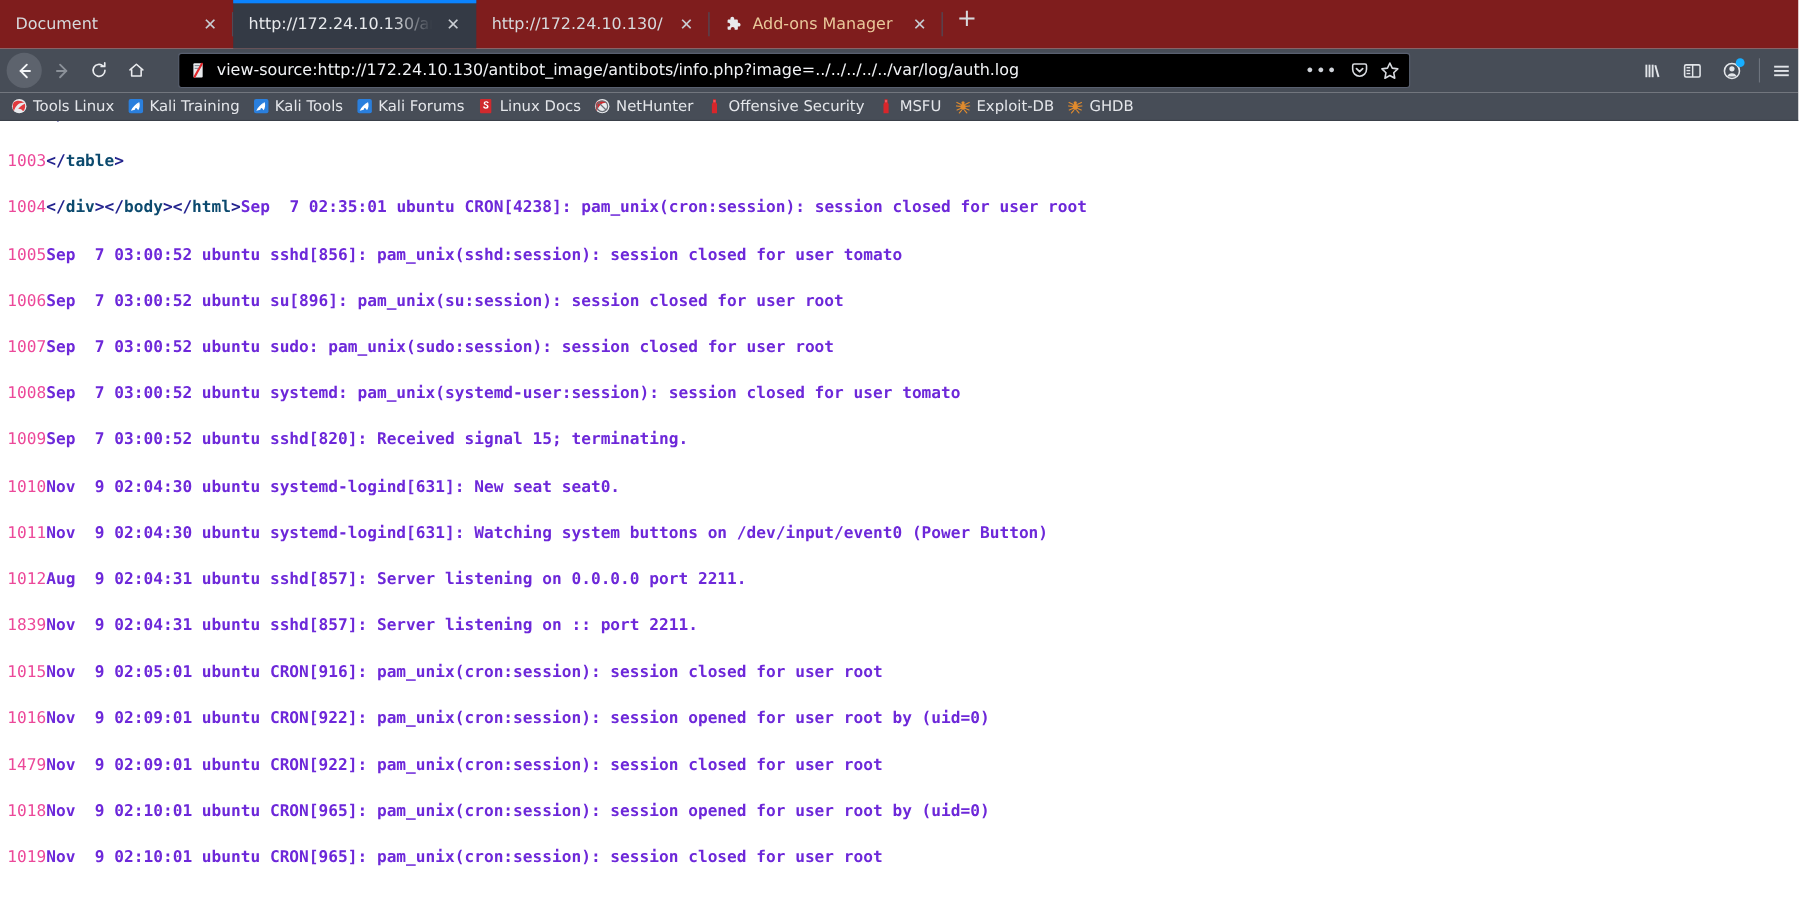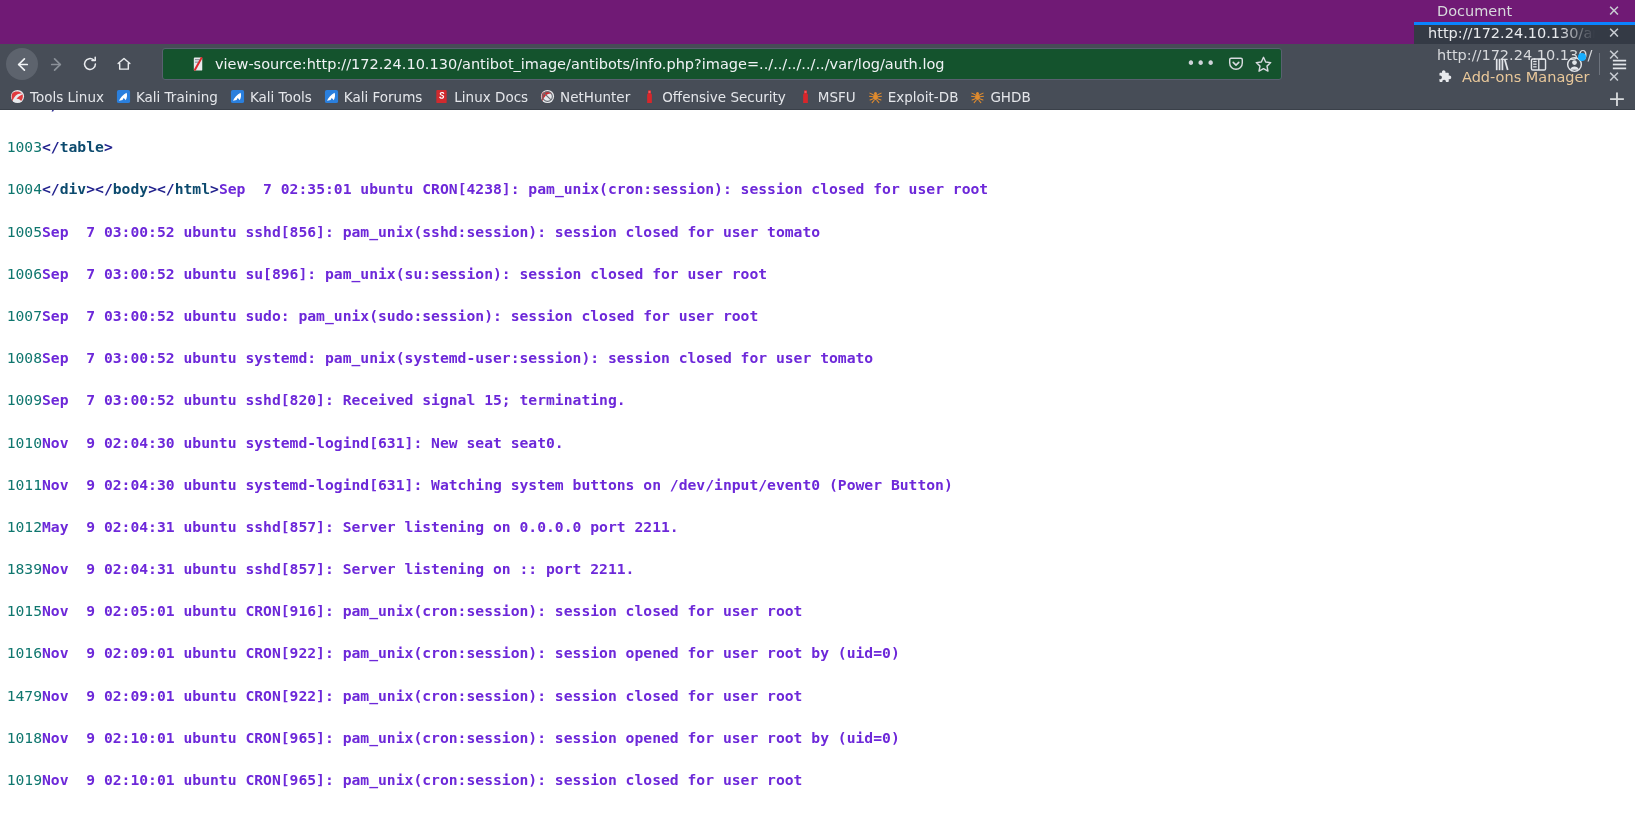--- a/index.html
+++ b/index.html
@@ -6,25 +6,23 @@
   html, body {
     width: 1635px; height: 822px;
     overflow: hidden;
     background: #ffffff;
     font-family: "DejaVu Sans", sans-serif;
   }
 
   
   .tabbar {
     height: 44px;
-    background: #701a75;
-    display: flex;
-    align-items: flex-end;
+    background: #7f1d1d;
+    display: flex;
     position: relative;
-    flex-direction: column;
   }
   .tab {
     height: 44px;
     display: flex;
     align-items: center;
     gap: 8px;
     padding: 0 10px 0 14px;
     min-width: 0;
     position: relative;
     color: #d7d9dc;
@@ -106,26 +104,26 @@
     flex: 1 1 auto;
     display: flex;
     align-items: center;
     height: 32px;
     margin: 0 6px 0 20px;
     min-width: 0;
   }
   .urlbar {
     flex: 0 1 1120px;
     height: 32px;
-    background: #14532d;
+    background: #000000;
     border: 1px solid #596070;
     border-radius: 3px;
     display: flex;
     align-items: center;
-    padding: 0 8px 0 28px;
+    padding: 0 8px 0 10px;
     gap: 9px;
     min-width: 0;
   }
   .url-text {
     flex: 1 1 auto;
     color: #f0f2f5;
     font-size: 14.5px;
     white-space: nowrap;
     overflow: hidden;
     font-family: "DejaVu Sans", sans-serif;
@@ -189,21 +187,21 @@
     font-weight: bold;
     white-space: pre;
     padding-top: 0;
     margin-top: -16px;
   }
   .srcline { height: 21.1px; display: block; white-space: pre; }
   .lnum {
     display: inline-block;
     width: 42px;
     text-align: right;
-    color: #0f766e;
+    color: #ec4899;
     font-weight: normal;
   }
   .tagbr { color: #23238e; }
   .tagnm { color: #0c4a6e; }
   .logtxt { color: #6d28d9; }
 </style>
 </head>
 <body>
 
 <div class="tabbar">
@@ -432,21 +430,21 @@
   <div class="srcpane" id="srcpane"><span class="srcline"><span class="lnum">1002</span><span class="tagbr">&lt;/</span><span class="tagnm">table</span><span class="tagbr">&gt;</span></span>
 <span class="srcline"><span class="lnum">1003</span><span class="tagbr">&lt;/</span><span class="tagnm">table</span><span class="tagbr">&gt;</span></span>
 <span class="srcline"><span class="lnum">1004</span><span class="tagbr">&lt;/</span><span class="tagnm">div</span><span class="tagbr">&gt;</span><span class="tagbr">&lt;/</span><span class="tagnm">body</span><span class="tagbr">&gt;</span><span class="tagbr">&lt;/</span><span class="tagnm">html</span><span class="tagbr">&gt;</span><span class="logtxt">Sep  7 02:35:01 ubuntu CRON[4238]: pam_unix(cron:session): session closed for user root</span></span>
 <span class="srcline"><span class="lnum">1005</span><span class="logtxt">Sep  7 03:00:52 ubuntu sshd[856]: pam_unix(sshd:session): session closed for user tomato</span></span>
 <span class="srcline"><span class="lnum">1006</span><span class="logtxt">Sep  7 03:00:52 ubuntu su[896]: pam_unix(su:session): session closed for user root</span></span>
 <span class="srcline"><span class="lnum">1007</span><span class="logtxt">Sep  7 03:00:52 ubuntu sudo: pam_unix(sudo:session): session closed for user root</span></span>
 <span class="srcline"><span class="lnum">1008</span><span class="logtxt">Sep  7 03:00:52 ubuntu systemd: pam_unix(systemd-user:session): session closed for user tomato</span></span>
 <span class="srcline"><span class="lnum">1009</span><span class="logtxt">Sep  7 03:00:52 ubuntu sshd[820]: Received signal 15; terminating.</span></span>
 <span class="srcline"><span class="lnum">1010</span><span class="logtxt">Nov  9 02:04:30 ubuntu systemd-logind[631]: New seat seat0.</span></span>
 <span class="srcline"><span class="lnum">1011</span><span class="logtxt">Nov  9 02:04:30 ubuntu systemd-logind[631]: Watching system buttons on /dev/input/event0 (Power Button)</span></span>
-<span class="srcline"><span class="lnum">1012</span><span class="logtxt">May  9 02:04:31 ubuntu sshd[857]: Server listening on 0.0.0.0 port 2211.</span></span>
+<span class="srcline"><span class="lnum">1012</span><span class="logtxt">Aug  9 02:04:31 ubuntu sshd[857]: Server listening on 0.0.0.0 port 2211.</span></span>
 <span class="srcline"><span class="lnum">1839</span><span class="logtxt">Nov  9 02:04:31 ubuntu sshd[857]: Server listening on :: port 2211.</span></span>
 <span class="srcline"><span class="lnum">1015</span><span class="logtxt">Nov  9 02:05:01 ubuntu CRON[916]: pam_unix(cron:session): session closed for user root</span></span>
 <span class="srcline"><span class="lnum">1016</span><span class="logtxt">Nov  9 02:09:01 ubuntu CRON[922]: pam_unix(cron:session): session opened for user root by (uid=0)</span></span>
 <span class="srcline"><span class="lnum">1479</span><span class="logtxt">Nov  9 02:09:01 ubuntu CRON[922]: pam_unix(cron:session): session closed for user root</span></span>
 <span class="srcline"><span class="lnum">1018</span><span class="logtxt">Nov  9 02:10:01 ubuntu CRON[965]: pam_unix(cron:session): session opened for user root by (uid=0)</span></span>
 <span class="srcline"><span class="lnum">1019</span><span class="logtxt">Nov  9 02:10:01 ubuntu CRON[965]: pam_unix(cron:session): session closed for user root</span></span>
 
 
 
 

